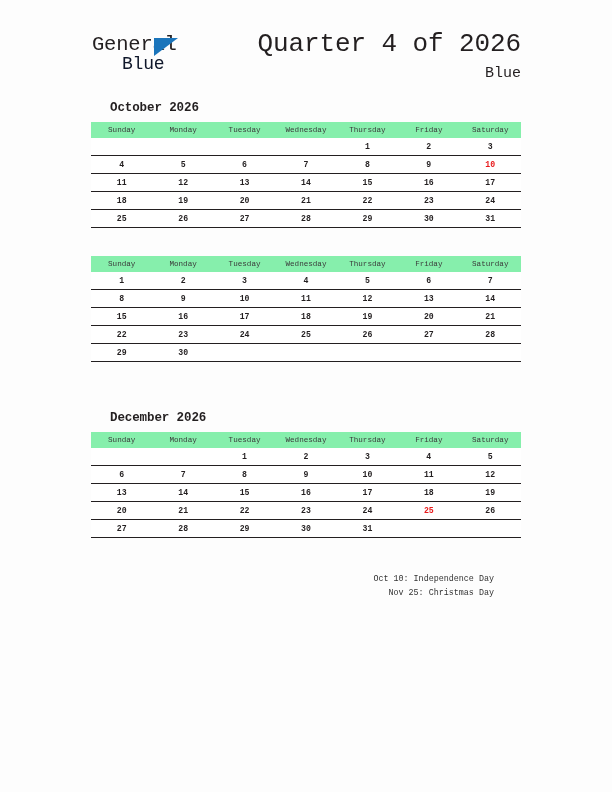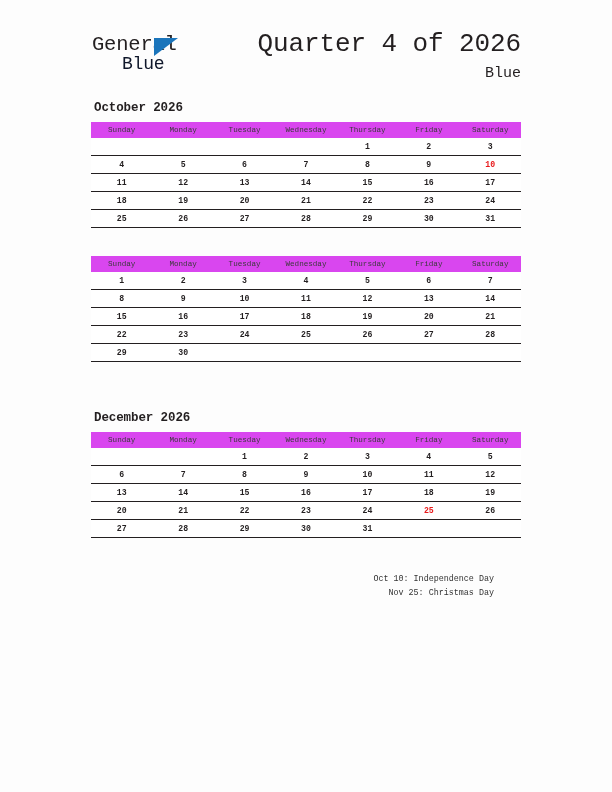--- a/index.html
+++ b/index.html
@@ -89,30 +89,30 @@
   
   .month {
     position: absolute;
     left: 91px;
     width: 430px;
   }
   .month-name {
     font-size: 12.5px;
     font-weight: bold;
     color: #231f20;
-    margin: 0 0 7px 3px;
+    margin: 0 0 7px 19px;
     letter-spacing: -0.1px;
   }
   table.cal {
     border-collapse: collapse;
     width: 430px;
     table-layout: fixed;
   }
   table.cal th {
-    background: #d946ef;
+    background: #86efac;
     font-size: 7.6px;
     font-weight: normal;
     color: #3a3a3a;
     height: 16px;
     text-align: center;
     border: none;
     padding: 0;
     vertical-align: middle;
   }
   table.cal td {

